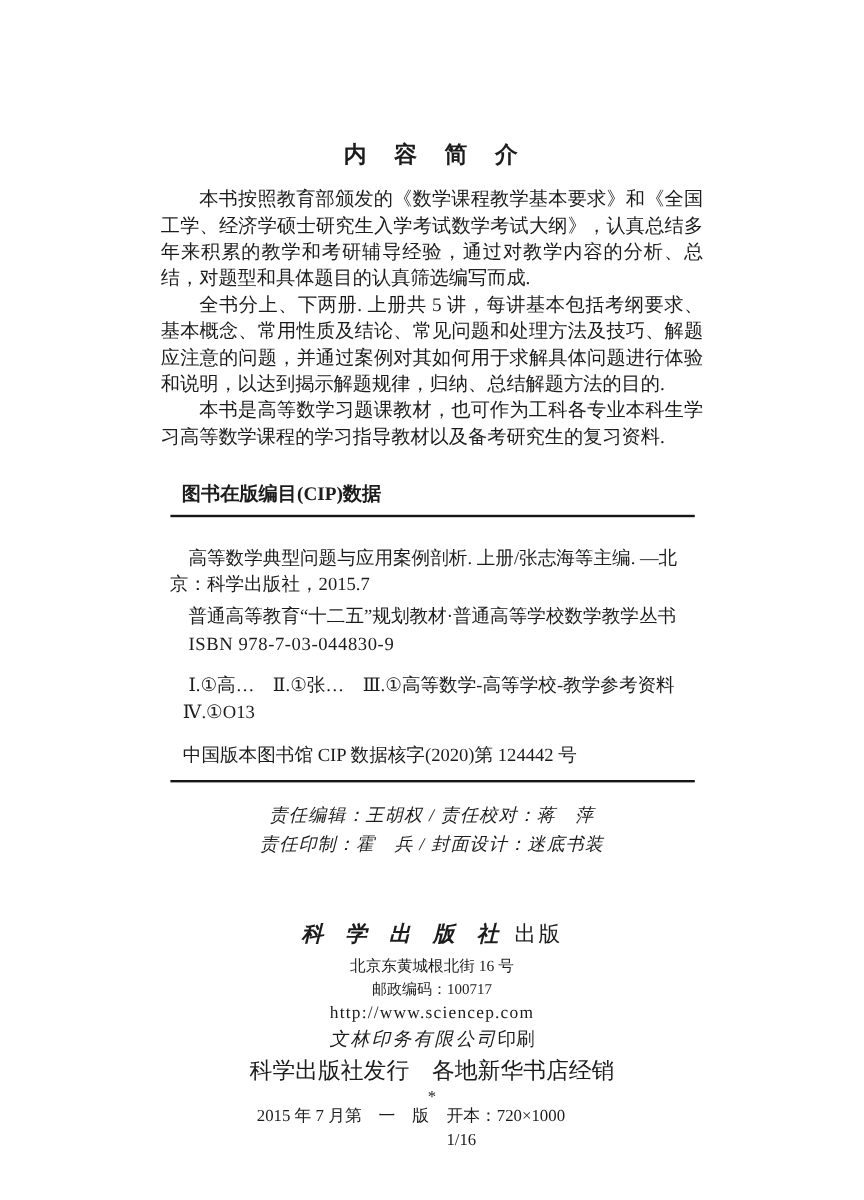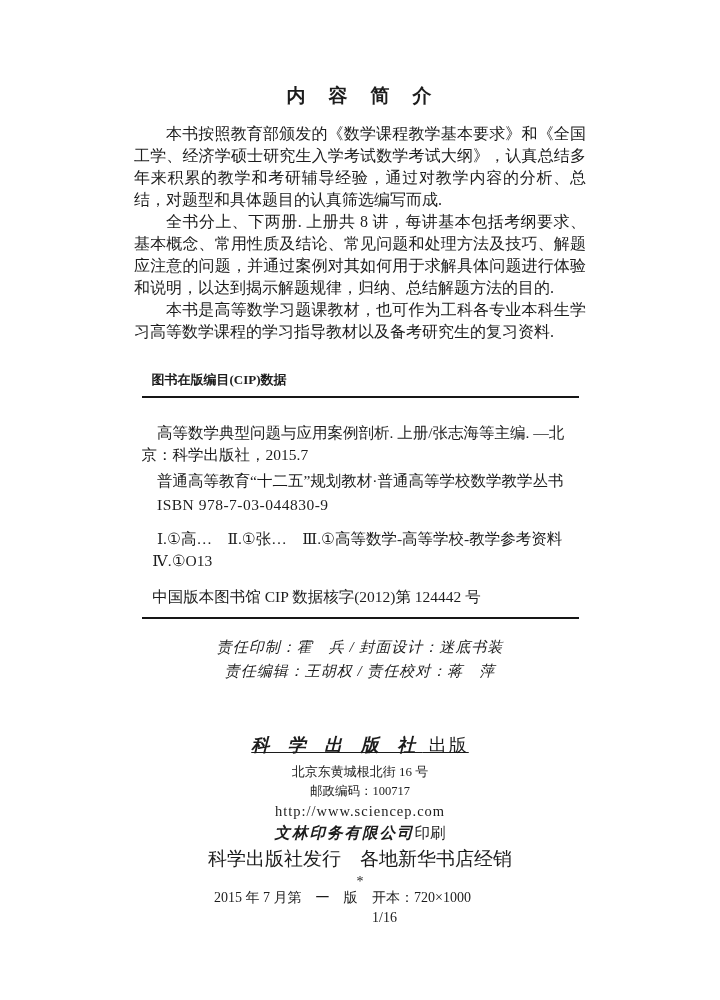--- a/index.html
+++ b/index.html
@@ -12,21 +12,21 @@
     width: 720px;
     height: 1000px;
     margin: 0 auto;
     background: #ffffff;
     color: #1c1c1c;
     font-family: "Liberation Serif", "DejaVu Serif", serif;
     overflow: hidden;
   }
   
   .intro-title {
-    padding-top: 83px;
+    padding-top: 116px;
     text-align: center;
     font-size: 19px;
     font-weight: 600;
     letter-spacing: 2px;
   }
   .intro-paragraphs {
     width: 452px;
     margin: 14px auto 0 auto;
     font-size: 16px;
     line-height: 22px;
@@ -38,21 +38,21 @@
   }
   
   .cip-box {
     width: 437px;
     margin: 26px auto 0 auto;
     font-size: 15.5px;
     line-height: 22px;
   }
   .cip-heading {
     font-weight: bold;
-    font-size: 13px;
+    font-size: 16px;
     padding-left: 10px;
     margin-bottom: 5px;
   }
   .cip-rule {
     border: none;
     border-top: 2px solid #161616;
     margin: 0;
   }
   .cip-entry-title   { margin-top: 24px;  text-indent: 1em; }
   .cip-entry-series  { margin-top: 4px;  text-indent: 1em; }
@@ -67,33 +67,33 @@
     font-style: italic;
     font-size: 15px;
     line-height: 24px;
     letter-spacing: 1px;
   }
   
   .imprint {
     margin-top: 50px;
     text-align: center;
   }
-  .publisher-line { font-size: 18px; text-decoration: underline; }
+  .publisher-line { font-size: 18px; }
   .logo-calligraphy {
     font-weight: bold;
     font-style: italic;
     letter-spacing: 7px;
   }
   .publisher-suffix { letter-spacing: 2px; }
   .imprint-address  { font-size: 13px; margin-top: 6px; }
   .imprint-postcode { font-size: 12.5px; margin-top: 2px; }
   .imprint-url      { font-size: 14.5px; margin-top: 3px; letter-spacing: 1px; }
   .printer-line     { font-size: 15.5px; margin-top: 3px; }
   .printer-logo {
-    font-weight: bold;
+    font-weight: normal;
     font-style: italic;
     letter-spacing: 2px;
     margin-top: 15px;
   }
   .imprint-distribution { font-size: 19px; margin-top: 2px; }
   .imprint-separator    { font-size: 14px;  margin-top: 4px; line-height: 12px; }
   
   .print-info { font-size: 14px; line-height: 20px; }
   .print-row {
     display: flex;
@@ -105,39 +105,39 @@
 </style>
 </head>
 <body>
 
 <div class="page">
 
   <div class="intro-title">内　容　简　介</div>
 
   <div class="intro-paragraphs">
     <p>本书按照教育部颁发的《数学课程教学基本要求》和《全国工学、经济学硕士研究生入学考试数学考试大纲》，认真总结多年来积累的教学和考研辅导经验，通过对教学内容的分析、总结，对题型和具体题目的认真筛选编写而成.</p>
-    <p>全书分上、下两册. 上册共 8 讲，每讲基本包括考纲要求、基本概念、常用性质及结论、常见问题和处理方法及技巧、解题应注意的问题，并通过案例对其如何用于求解具体问题进行体验和说明，以达到揭示解题规律，归纳、总结解题方法的目的.</p>
+    <p>全书分上、下两册. 上册共 5 讲，每讲基本包括考纲要求、基本概念、常用性质及结论、常见问题和处理方法及技巧、解题应注意的问题，并通过案例对其如何用于求解具体问题进行体验和说明，以达到揭示解题规律，归纳、总结解题方法的目的.</p>
     <p>本书是高等数学习题课教材，也可作为工科各专业本科生学习高等数学课程的学习指导教材以及备考研究生的复习资料.</p>
   </div>
 
   <div class="cip-box">
     <div class="cip-heading">图书在版编目(CIP)数据</div>
     <hr class="cip-rule">
     <div class="cip-entry-title">高等数学典型问题与应用案例剖析. 上册/张志海等主编. —北京：科学出版社，2015.7</div>
     <div class="cip-entry-series">普通高等教育“十二五”规划教材·普通高等学校数学教学丛书</div>
     <div class="cip-entry-isbn">ISBN 978-7-03-044830-9</div>
     <div class="cip-entry-class1">Ⅰ.①高…　Ⅱ.①张…　Ⅲ.①高等数学-高等学校-教学参考资料</div>
     <div class="cip-entry-class2">Ⅳ.①O13</div>
-    <div class="cip-entry-record">中国版本图书馆 CIP 数据核字(2012)第 124442 号</div>
+    <div class="cip-entry-record">中国版本图书馆 CIP 数据核字(2020)第 124442 号</div>
     <hr class="cip-rule">
   </div>
 
   <div class="credits">
+    <div>责任编辑：王胡权 / 责任校对：蒋　萍</div>
     <div>责任印制：霍　兵 / 封面设计：迷底书装</div>
-    <div>责任编辑：王胡权 / 责任校对：蒋　萍</div>
   </div>
 
   <div class="imprint">
     <div class="publisher-line">
       <span class="logo-calligraphy">科 学 出 版 社</span><span class="publisher-suffix"> 出版</span>
     </div>
     <div class="imprint-address">北京东黄城根北街 16 号</div>
     <div class="imprint-postcode">邮政编码：100717</div>
     <div class="imprint-url">http://www.sciencep.com</div>
     <div class="printer-line">

